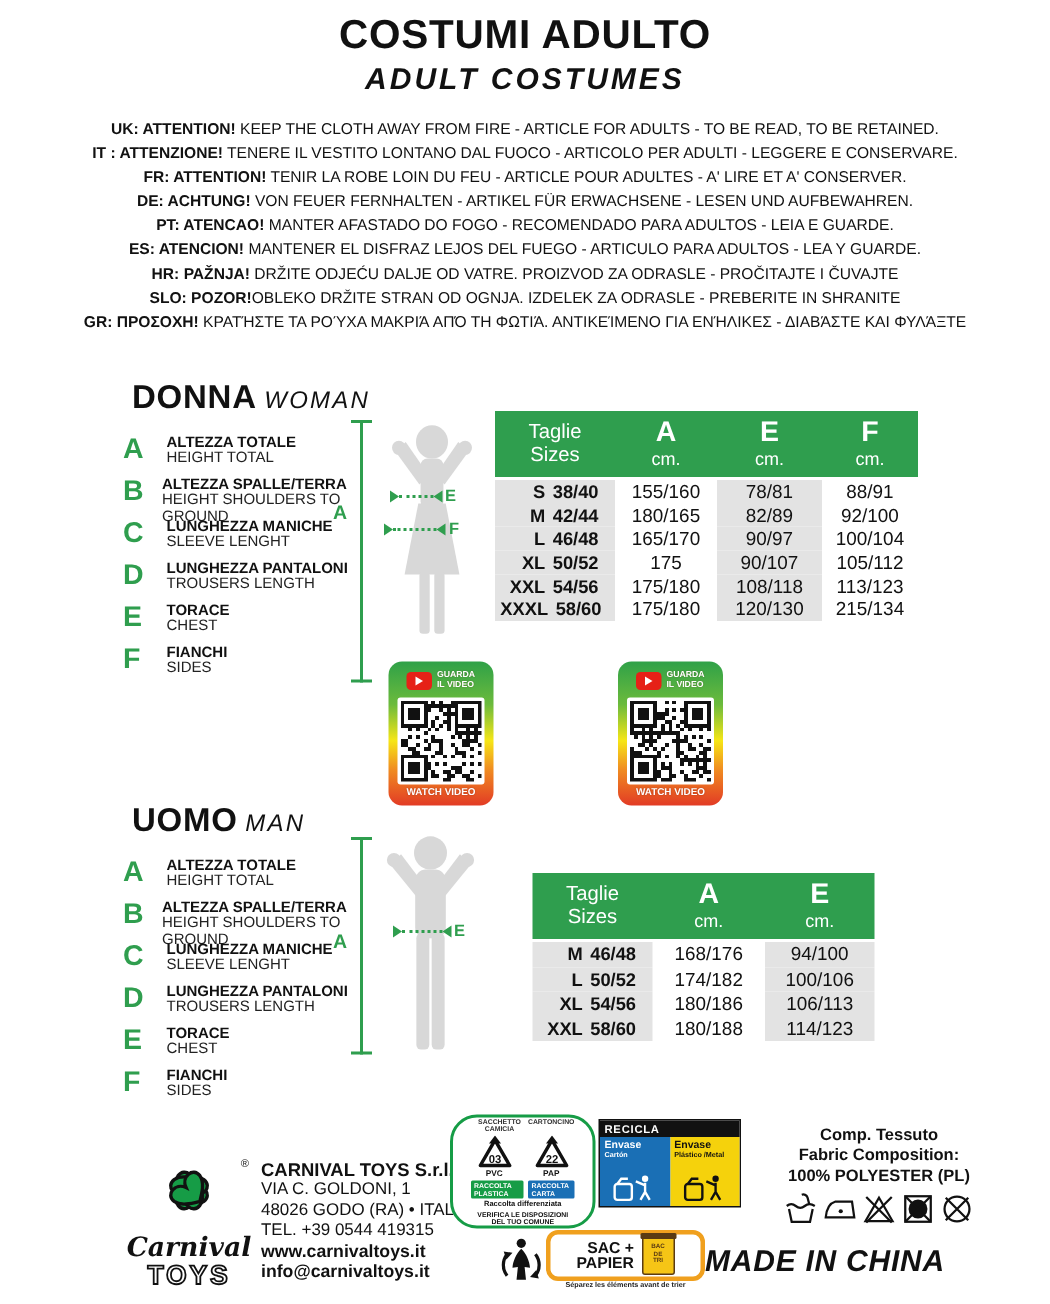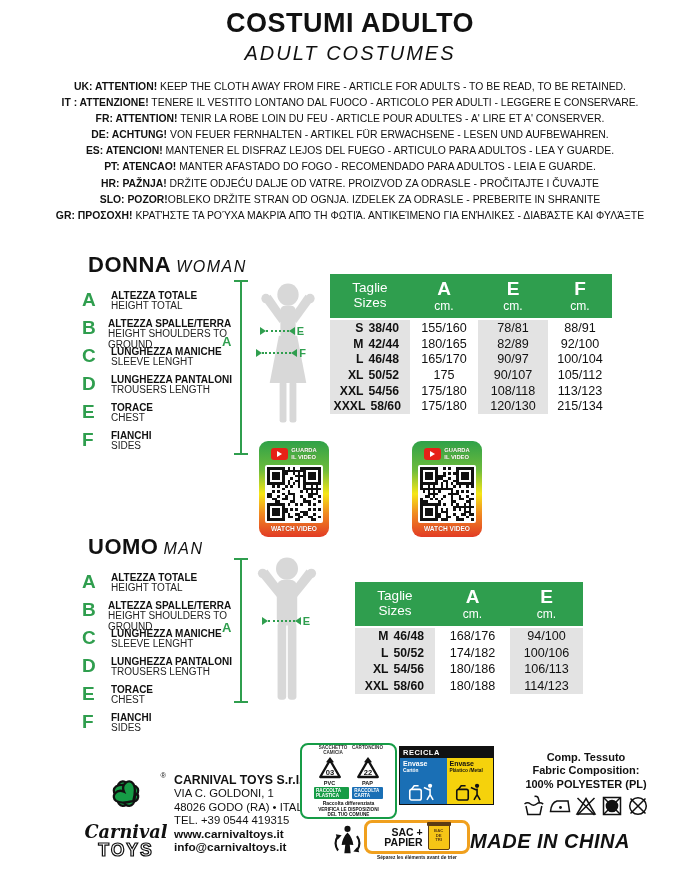--- a/index.html
+++ b/index.html
@@ -10,21 +10,21 @@
     --ink:#111;
   }
   *{box-sizing:border-box}
   body{margin:0;background:#fff;color:var(--ink);font-family:"Liberation Sans",sans-serif;}
   #page{position:relative;width:700px;height:869px;background:#fff;overflow:hidden}
 
   
   .title{position:absolute;top:8px;left:0;width:700px;text-align:center;
          font-size:27px;font-weight:800;letter-spacing:.5px}
   .subtitle{position:absolute;top:42px;left:0;width:700px;text-align:center;
-         font-size:20px;font-style:italic;font-weight:400;letter-spacing:2px}
+         font-size:20px;font-style:italic;font-weight:700;letter-spacing:2px}
 
   
   .warnings{position:absolute;top:79px;left:30px;width:640px}
   .warn{margin:0;text-align:center;font-size:10.4px;line-height:16.1px;white-space:nowrap}
   .warn b{font-weight:800}
 
   
   .sec-heading{position:absolute;font-size:22px;font-weight:800;letter-spacing:.5px}
   .sec-heading .en{font-size:16px;font-weight:400;font-style:italic;letter-spacing:1.5px;margin-left:5px}
 
@@ -84,21 +84,21 @@
 
   
   .logo{position:absolute;left:84px;top:768px;width:84px;height:98px}
   .address{position:absolute;left:174px;top:773px;width:152px;text-align:left}
   .address .co{font-size:12.3px;font-weight:800;line-height:14px}
   .address .ln{font-size:11.3px;line-height:13.5px}
   .address .bd{font-size:11.8px;font-weight:800;line-height:13.5px}
   .address a{color:var(--ink);text-decoration:none}
 
   .rbox{position:absolute;left:300px;top:743px;width:97px;height:76px;border:2px solid var(--brand-green);
-    border-radius:8px;background:#fff;display:flex;flex-direction:column;align-items:center;padding:1px 12px}
+    border-radius:18px;background:#fff;display:flex;flex-direction:column;align-items:center;padding:1px 12px}
   .rbox .toplabels{display:flex;width:100%;justify-content:space-around;font-size:4.6px;font-weight:700;
     text-align:center;line-height:4.8px;color:#333}
   .rbox .tris{display:flex;gap:10px;margin-top:1px}
   .mobius{display:flex;flex-direction:column;align-items:center}
   .mobius svg{display:block}
   .mobius .mat{font-size:5.5px;font-weight:800;margin-top:-1px}
   .rbox .tags{display:flex;gap:3px;margin-top:1px}
   .rbox .tag{font-size:4.6px;font-weight:800;color:#fff;padding:1px 2px;border-radius:1px}
   .rbox .tag.g{background:var(--brand-green)}
   .rbox .tag.b{background:#1a6fb5}
@@ -143,22 +143,22 @@
 <div id="page">
 
   <div class="title">COSTUMI ADULTO</div>
   <div class="subtitle">ADULT COSTUMES</div>
 
   <div class="warnings">
     <p class="warn"><b>UK: ATTENTION!</b><span> KEEP THE CLOTH AWAY FROM FIRE - ARTICLE FOR ADULTS - TO BE READ, TO BE RETAINED.</span></p>
     <p class="warn"><b>IT : ATTENZIONE!</b><span> TENERE IL VESTITO LONTANO DAL FUOCO - ARTICOLO PER ADULTI - LEGGERE E CONSERVARE.</span></p>
     <p class="warn"><b>FR: ATTENTION!</b><span> TENIR LA ROBE LOIN DU FEU - ARTICLE POUR ADULTES - A' LIRE ET A' CONSERVER.</span></p>
     <p class="warn"><b>DE: ACHTUNG!</b><span> VON FEUER FERNHALTEN - ARTIKEL FÜR ERWACHSENE - LESEN UND AUFBEWAHREN.</span></p>
+    <p class="warn"><b>PT: ATENCAO!</b><span> MANTER AFASTADO DO FOGO - RECOMENDADO PARA ADULTOS - LEIA E GUARDE.</span></p>
     <p class="warn"><b>ES: ATENCION!</b><span> MANTENER EL DISFRAZ LEJOS DEL FUEGO - ARTICULO PARA ADULTOS - LEA Y GUARDE.</span></p>
-    <p class="warn"><b>PT: ATENCAO!</b><span> MANTER AFASTADO DO FOGO - RECOMENDADO PARA ADULTOS - LEIA E GUARDE.</span></p>
     <p class="warn"><b>HR: PAŽNJA!</b><span> DRŽITE ODJEĆU DALJE OD VATRE. PROIZVOD ZA ODRASLE - PROČITAJTE I ČUVAJTE</span></p>
     <p class="warn"><b>SLO: POZOR!</b><span>OBLEKO DRŽITE STRAN OD OGNJA. IZDELEK ZA ODRASLE - PREBERITE IN SHRANITE</span></p>
     <p class="warn"><b>GR: ΠΡΟΣΟΧΗ!</b><span> ΚΡΑΤΉΣΤΕ ΤΑ ΡΟΎΧΑ ΜΑΚΡΙΆ ΑΠΌ ΤΗ ΦΩΤΙΆ. ΑΝΤΙΚΕΊΜΕΝΟ ΓΙΑ ΕΝΉΛΙΚΕΣ - ΔΙΑΒΆΣΤΕ ΚΑΙ ΦΥΛΆΞΤΕ</span></p>
   </div>
 
   <div class="sec-heading" style="left:88px;top:252px">
     <span>DONNA</span><span class="en">WOMAN</span>
   </div>
 
   <div class="legend" style="left:82px;top:290px;height:170px">

